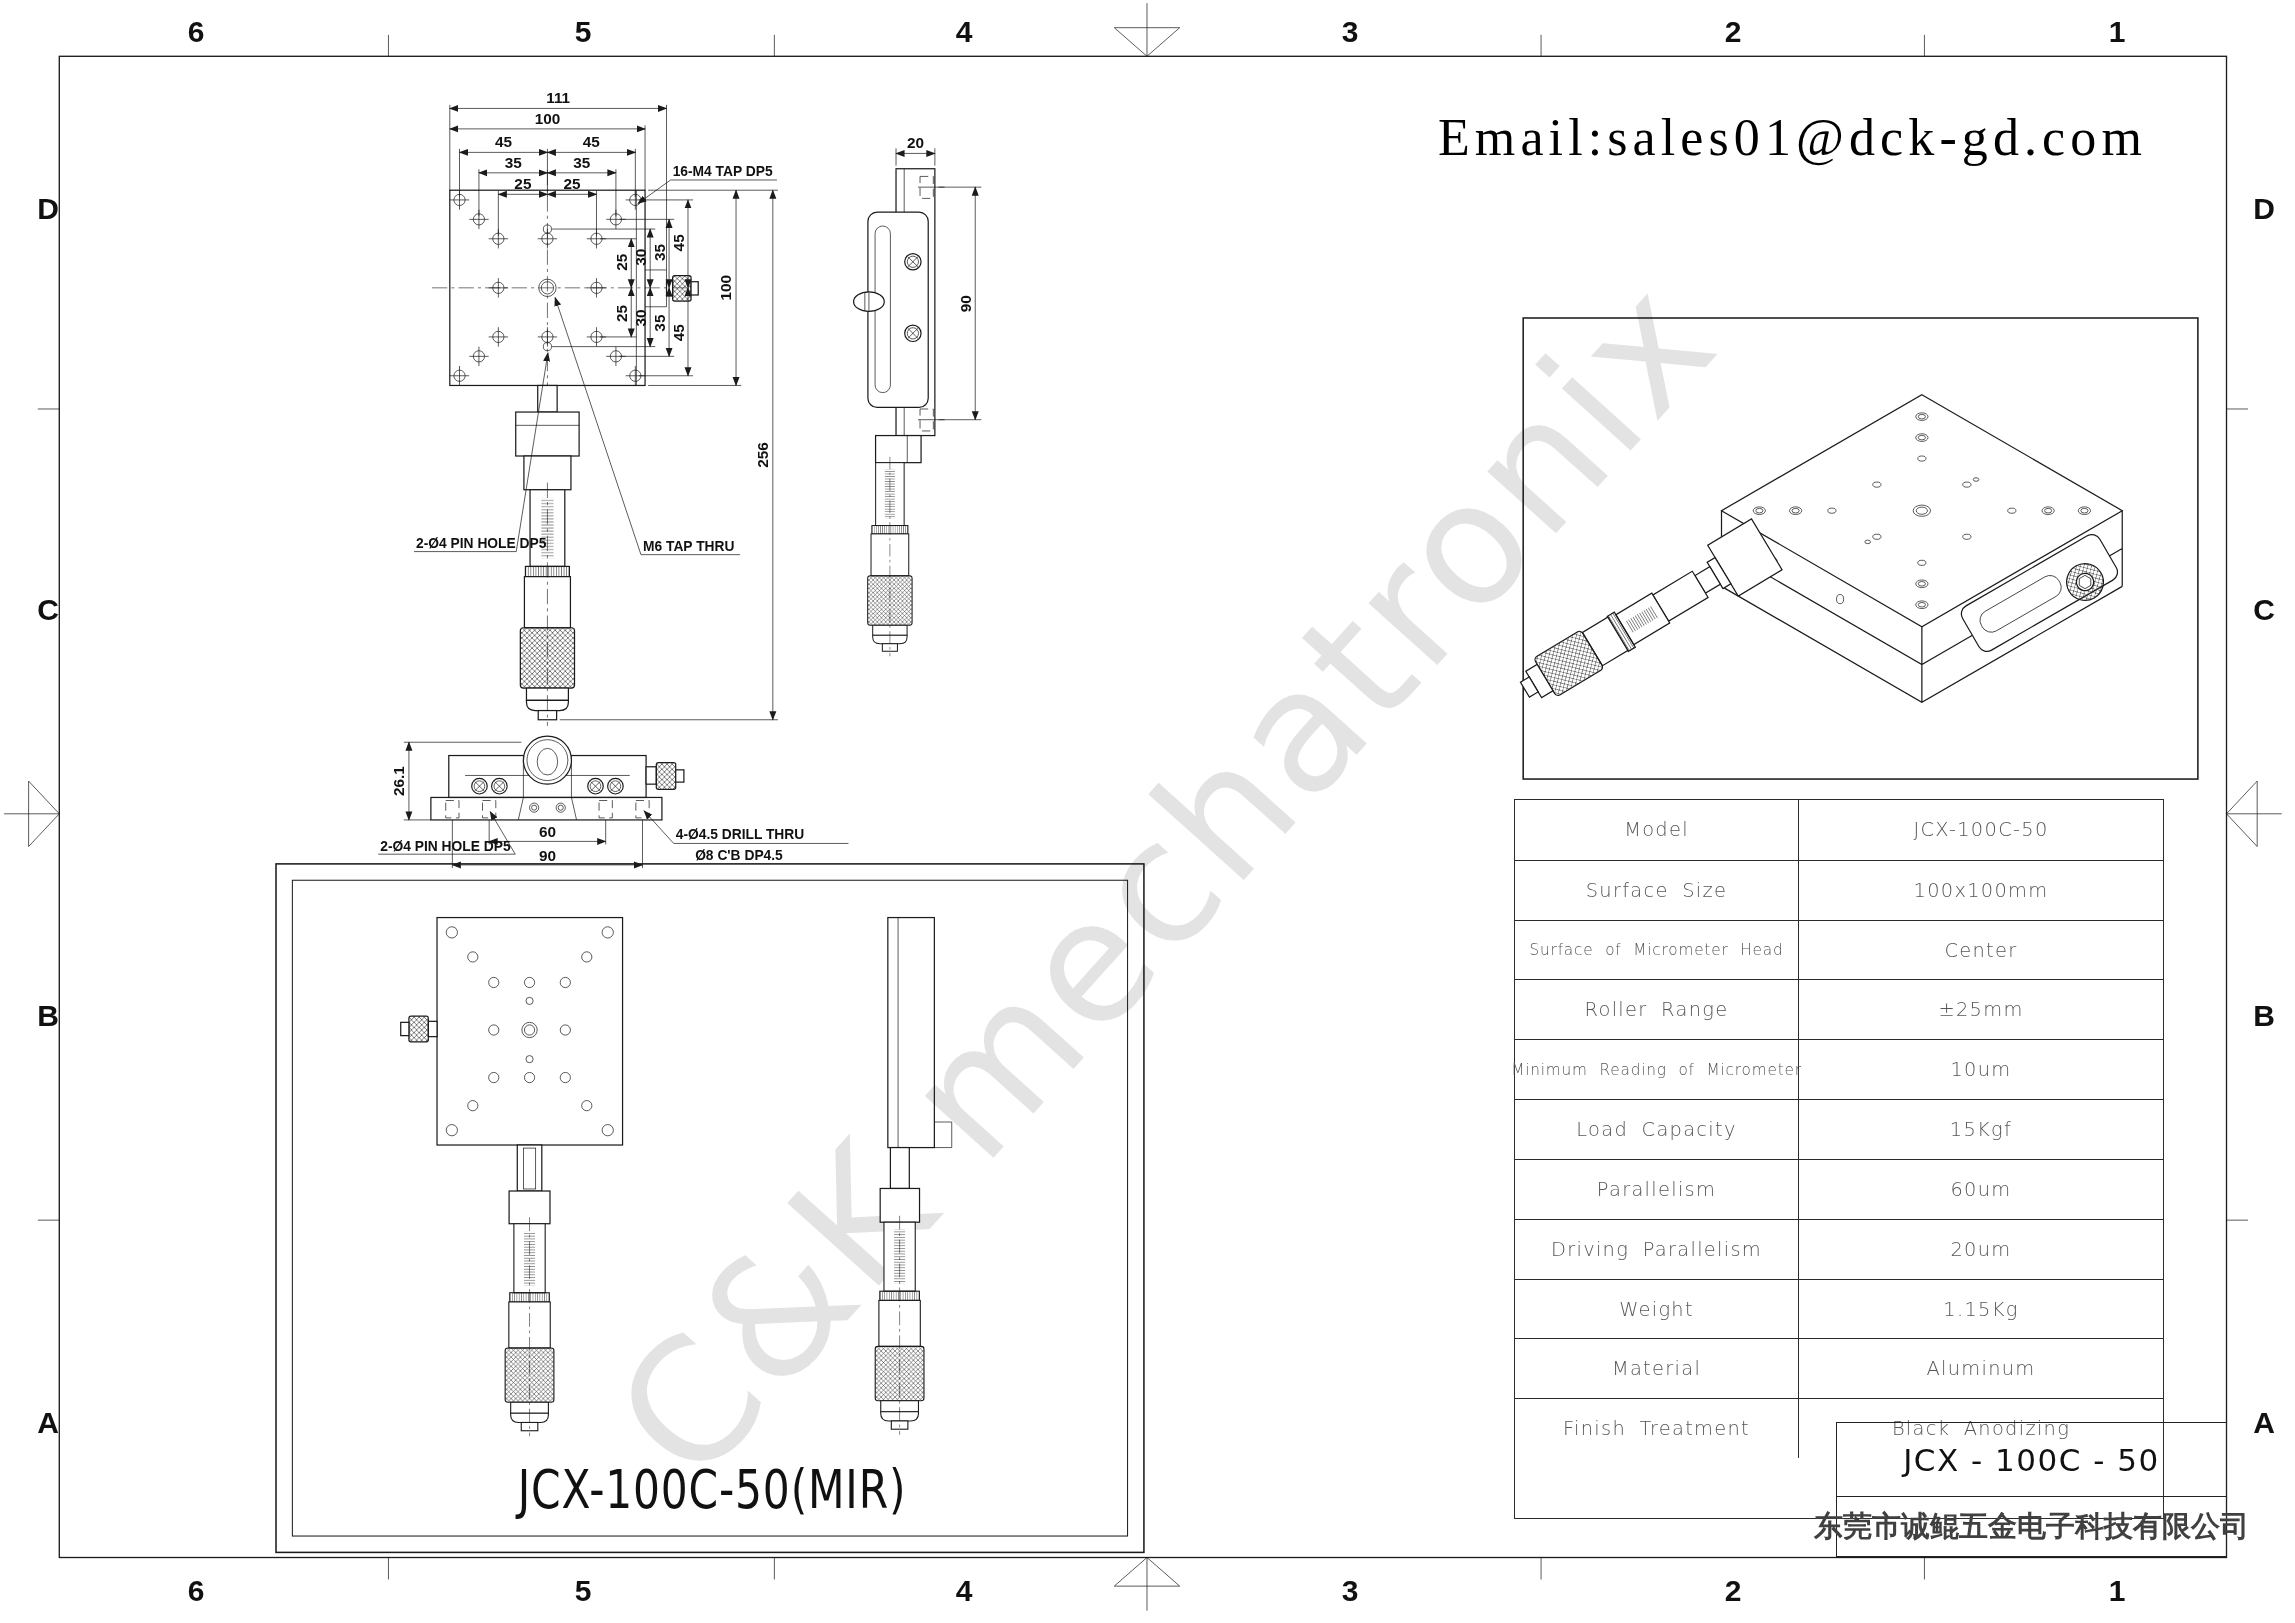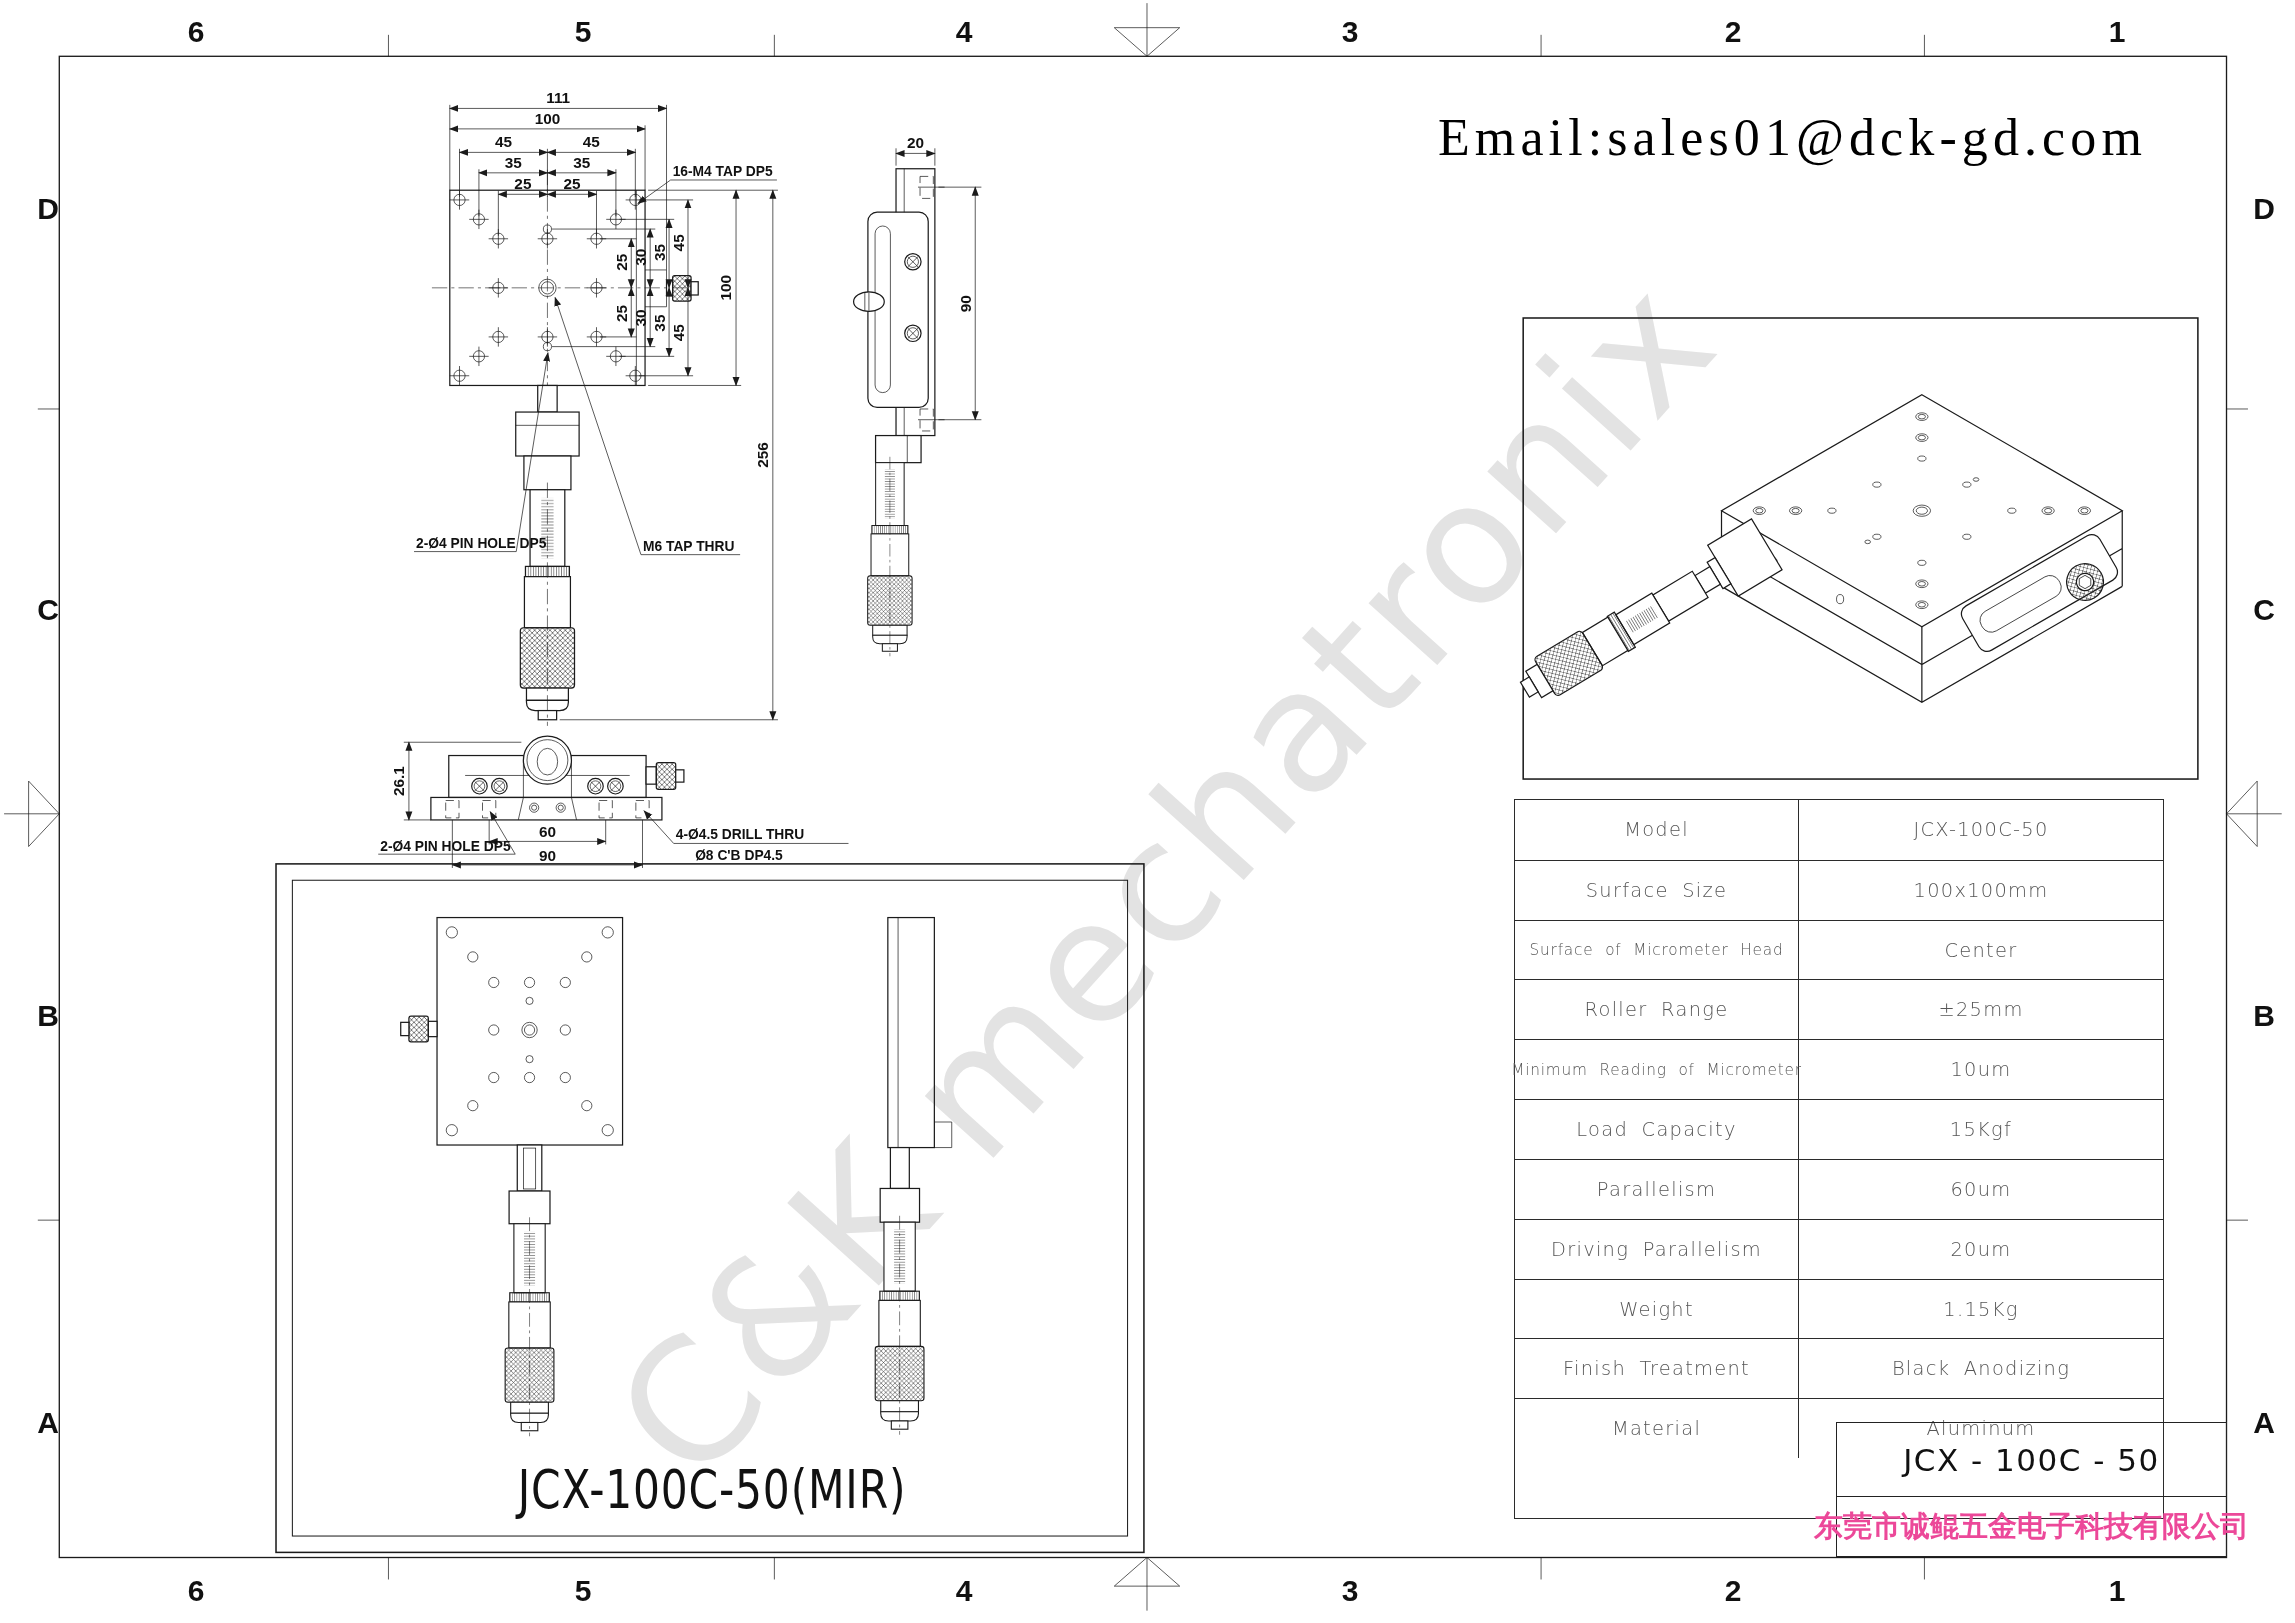--- a/index.html
+++ b/index.html
@@ -35,21 +35,21 @@
         letter-spacing:1.3px;word-spacing:6.1px;white-space:nowrap;}
   .tc{border-right:1px solid #2b2b2b;}
   .tr.small .tc{font-size:15.3px;letter-spacing:0.8px;}
   
   #tblock{left:1836px;top:1422px;width:391px;height:135px;z-index:2;box-sizing:border-box;
           border:1.5px solid #222;display:flex;flex-direction:column;}
   #tb-model{flex:0 0 73px;display:flex;align-items:center;justify-content:center;
             border-bottom:1.5px solid #222;font-family:"DejaVu Sans",sans-serif;
             font-size:31px;font-weight:500;color:#111;letter-spacing:1.5px;}
   #tb-co{flex:1;display:flex;align-items:center;justify-content:center;
-         font-family:"Liberation Serif",serif;font-size:29px;font-weight:600;color:#ec4899;
+         font-family:"Liberation Serif",serif;font-size:29px;font-weight:600;color:#404040;
          white-space:nowrap;}
   
   #mir{left:712px;top:1489px;z-index:2;transform:translate(-50%,-50%) scaleX(0.8);
        font-family:"DejaVu Sans",sans-serif;font-size:53px;font-weight:400;color:#111;
        letter-spacing:1px;white-space:nowrap;}
 </style>
 </head>
 <body>
 
 <div id="sheet">
@@ -455,26 +455,26 @@
       </div>
     <div class="tr">
         <div class="tc">Driving Parallelism</div>
         <div class="tv">20um</div>
       </div>
     <div class="tr">
         <div class="tc">Weight</div>
         <div class="tv">1.15Kg</div>
       </div>
     <div class="tr">
+        <div class="tc">Material</div>
+        <div class="tv">Aluminum</div>
+      </div>
+    <div class="tr">
         <div class="tc">Finish Treatment</div>
         <div class="tv">Black Anodizing</div>
-      </div>
-    <div class="tr">
-        <div class="tc">Material</div>
-        <div class="tv">Aluminum</div>
       </div>
   </div>
 
   <div id="tblock" class="abs">
     <div id="tb-model">JCX - 100C - 50</div>
     <div id="tb-co">东莞市诚鲲五金电子科技有限公司</div>
   </div>
 
   <div id="mir" class="abs">JCX-100C-50(MIR)</div>
 

